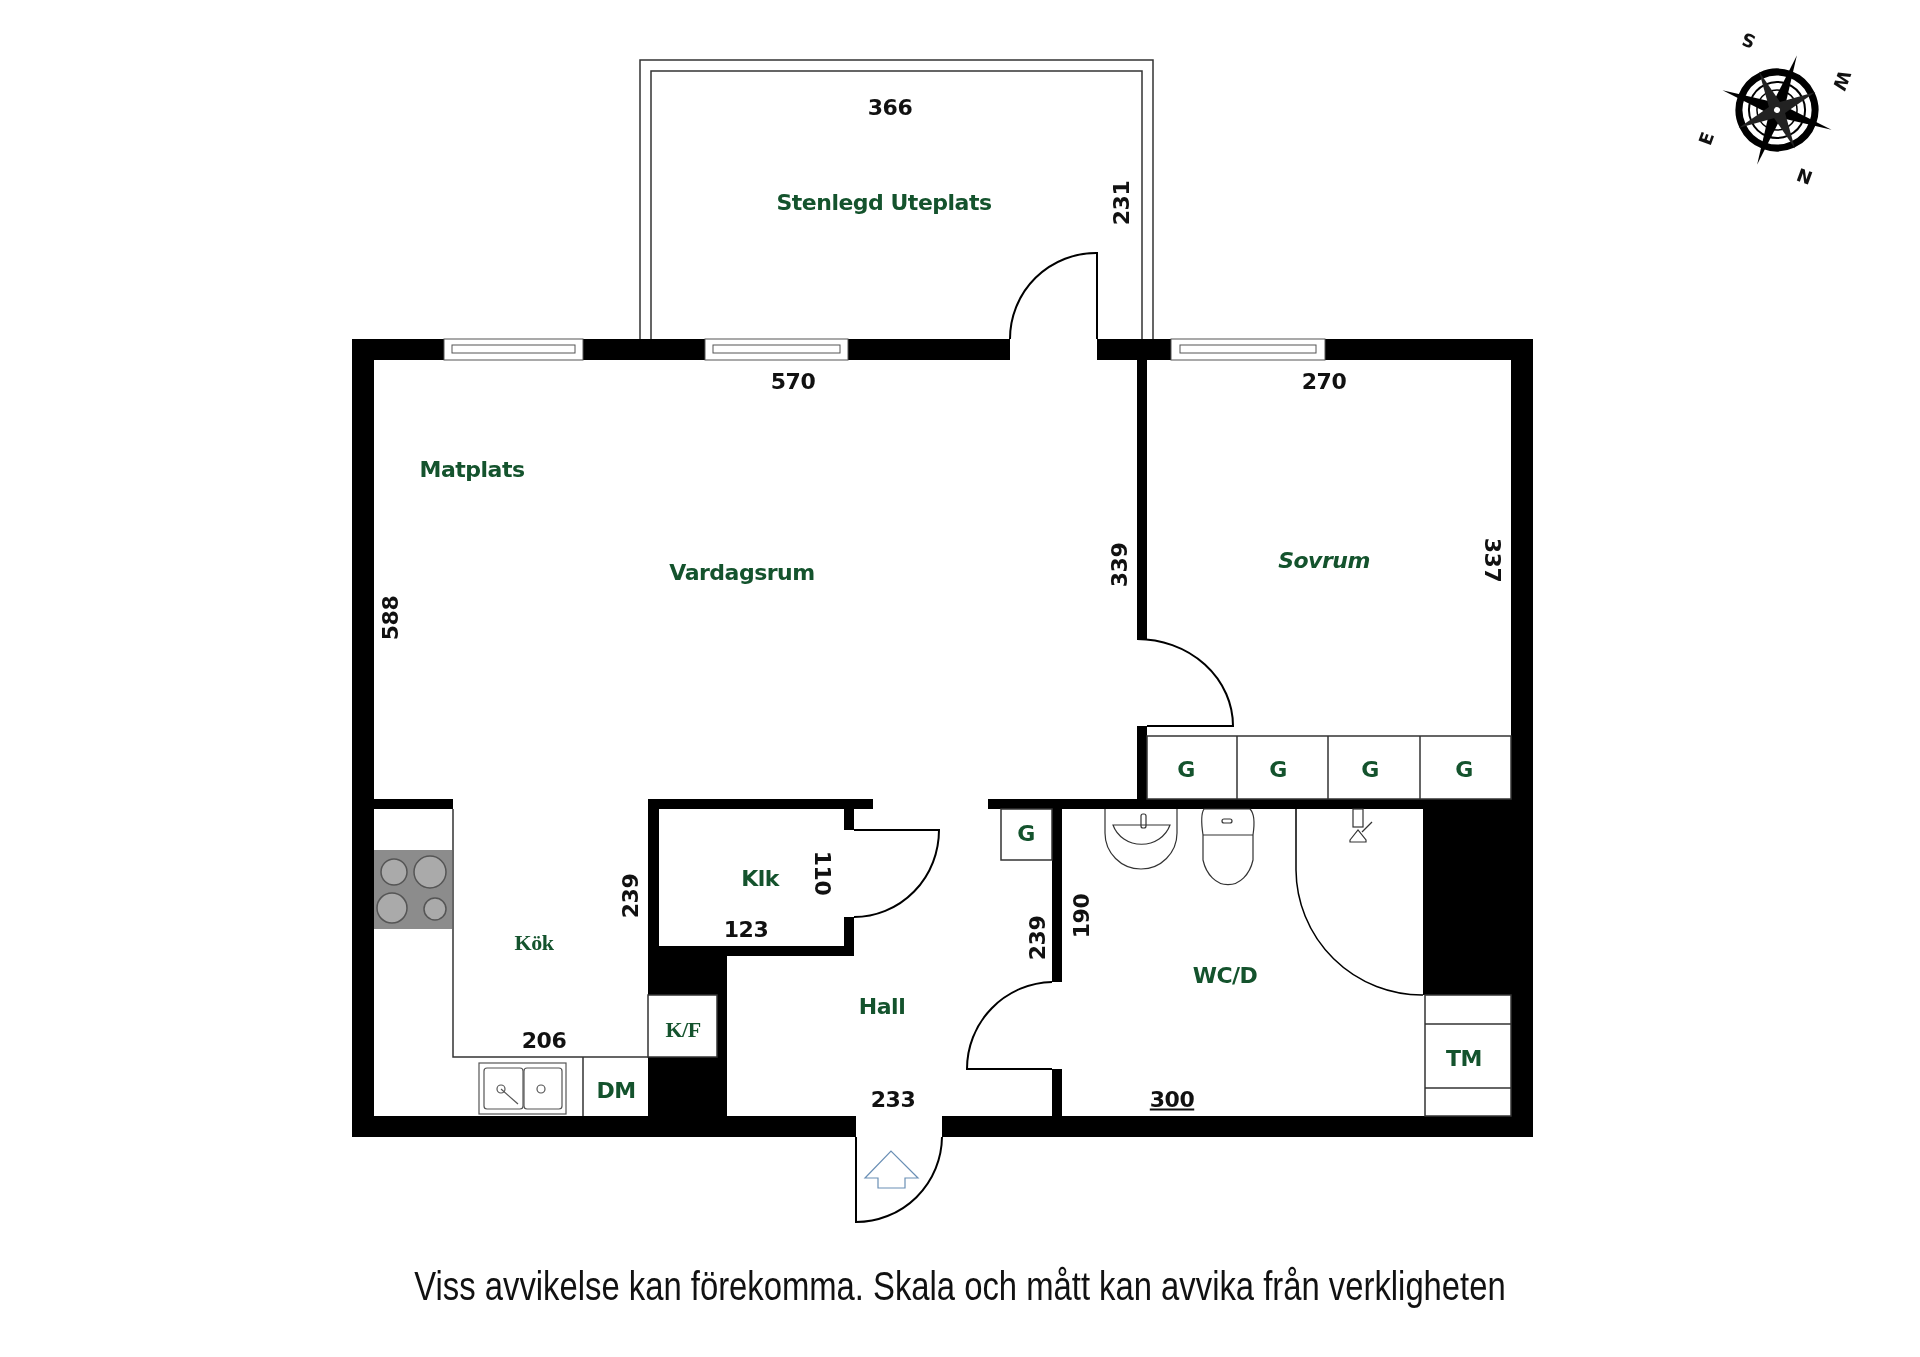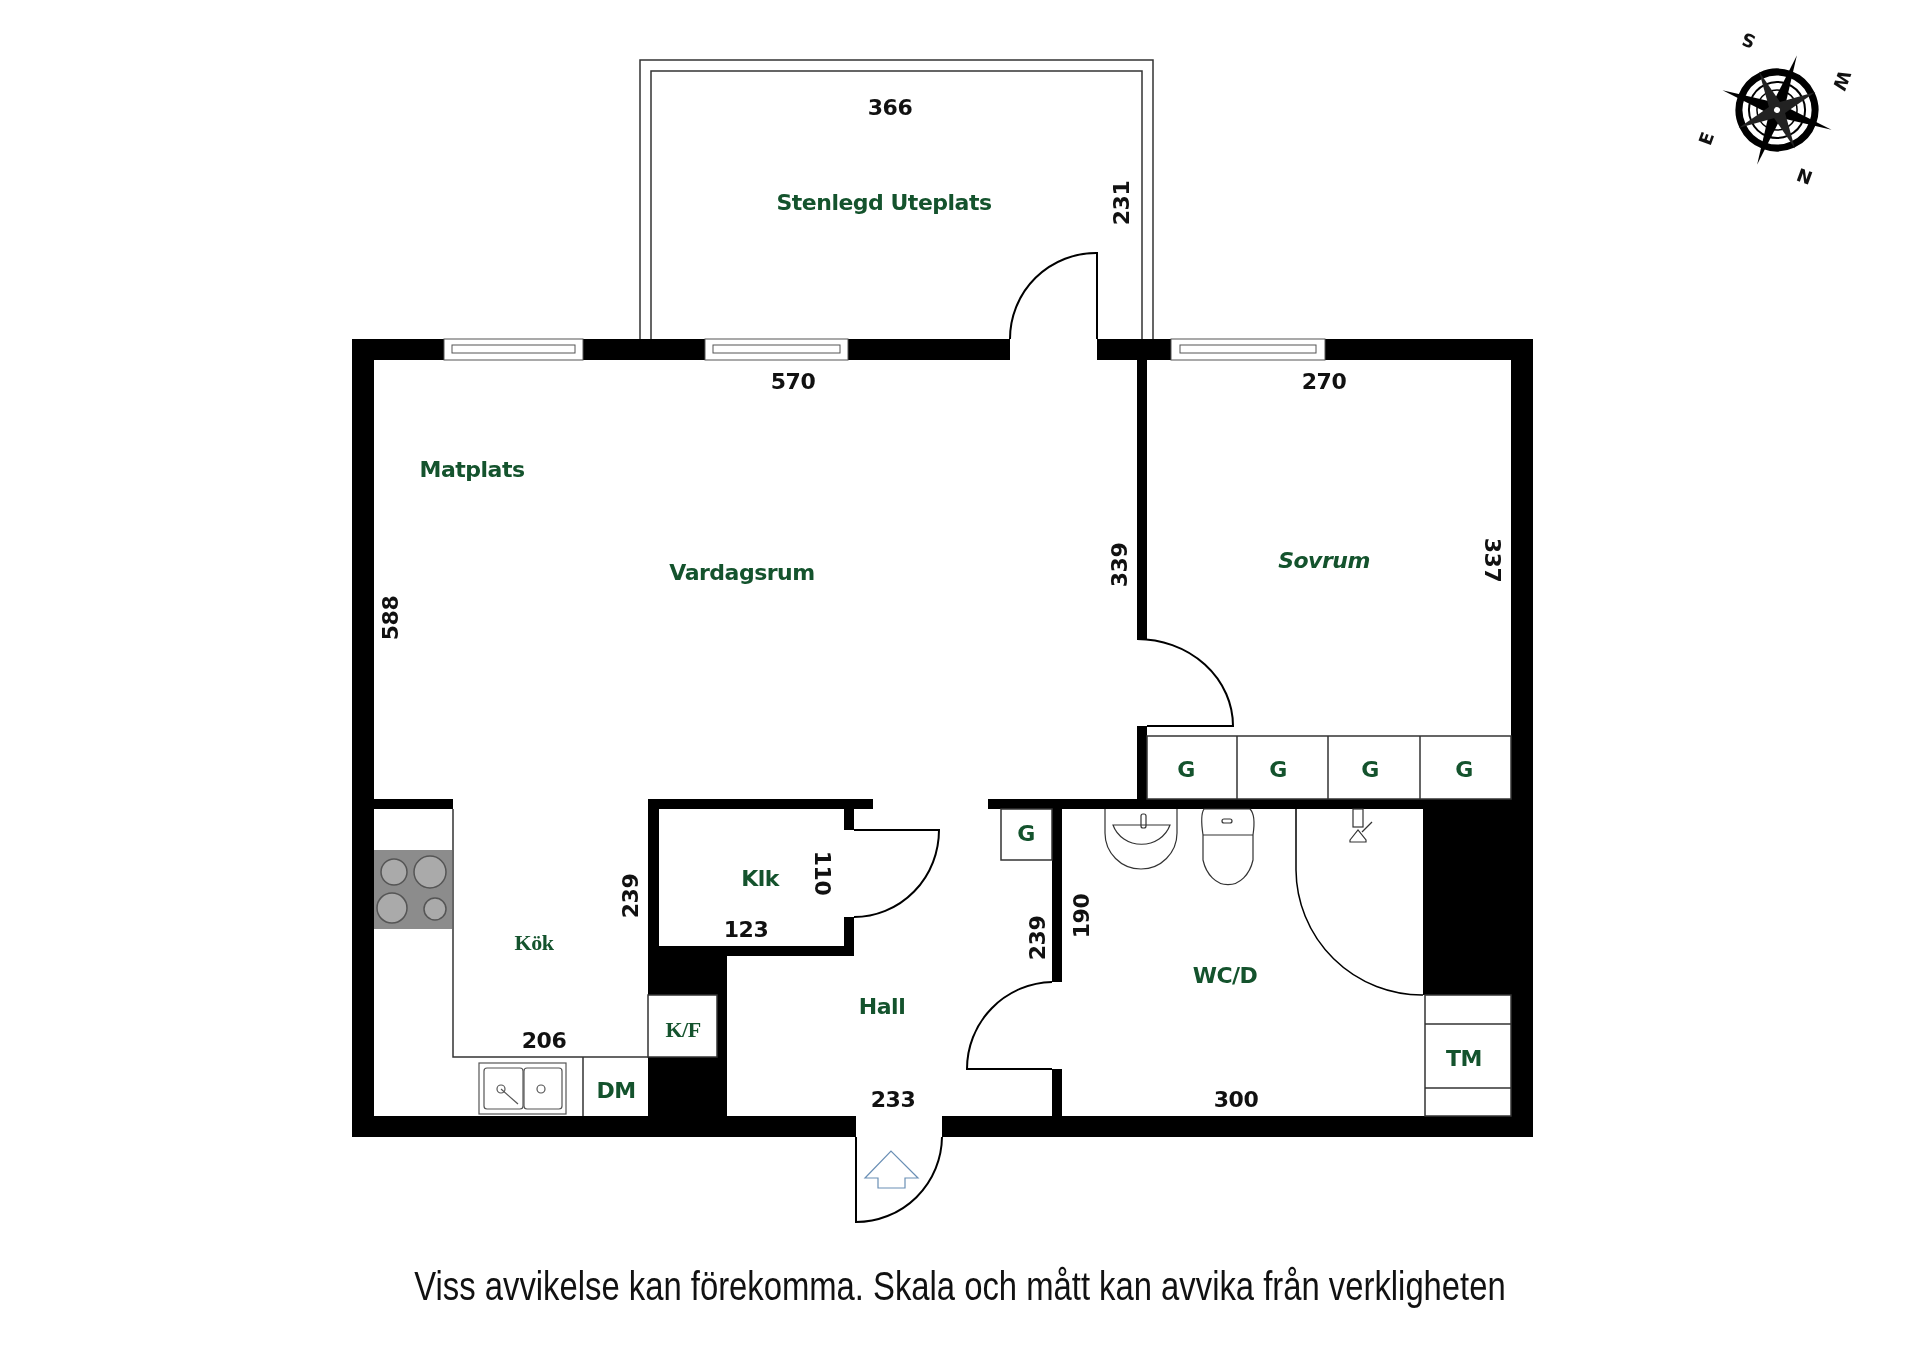--- a/index.html
+++ b/index.html
@@ -166,21 +166,21 @@
   <span class="dim rot-ccw" style="left:1119px;top:565px;">339</span>
   <span class="dim ctr" style="left:1324px;top:381px;">270</span>
   <span class="dim rot-cw" style="left:1492px;top:560px;">337</span>
   <span class="dim rot-ccw" style="left:630px;top:896px;">239</span>
   <span class="dim ctr" style="left:544px;top:1040px;">206</span>
   <span class="dim rot-cw" style="left:822px;top:873px;">110</span>
   <span class="dim ctr" style="left:746px;top:929px;">123</span>
   <span class="dim rot-ccw" style="left:1037px;top:938px;">239</span>
   <span class="dim ctr" style="left:893px;top:1099px;">233</span>
   <span class="dim rot-ccw" style="left:1081px;top:916px;">190</span>
-  <span class="dim ctr" style="left:1236px;top:1099px;">300</span>
+  <span class="dim ctr" style="left:1172px;top:1099px;text-decoration:underline;">300</span>
 
   <span class="lbl" style="left:1186px;top:769px;">G</span>
   <span class="lbl" style="left:1278px;top:769px;">G</span>
   <span class="lbl" style="left:1370px;top:769px;">G</span>
   <span class="lbl" style="left:1464px;top:769px;">G</span>
   <span class="lbl" style="left:1026px;top:833px;">G</span>
   <span class="lbl" style="left:683px;top:1030px;font-family:Liberation Serif, serif;">K/F</span>
   <span class="lbl" style="left:616px;top:1090px;">DM</span>
   <span class="lbl" style="left:1464px;top:1058px;">TM</span>
 

